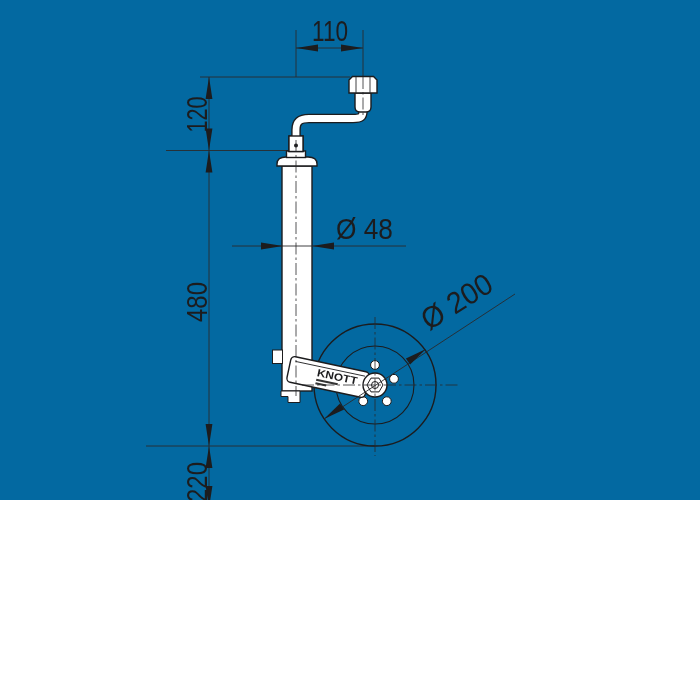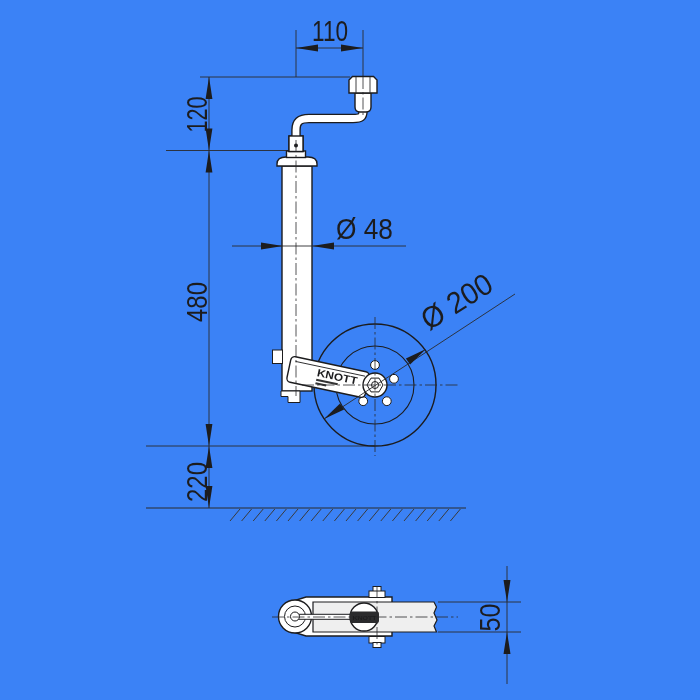--- a/index.html
+++ b/index.html
@@ -1,16 +1,16 @@
 <!DOCTYPE html>
 <html><head>
 <meta charset="utf-8">
 <style>
   html,body{margin:0;padding:0;background:#ffffff;}
-  .stage{position:relative;width:700px;height:700px;background:#3b82f6;overflow:hidden;}
+  .stage{position:relative;width:700px;height:500px;background:#0369a1;overflow:hidden;}
   svg{display:block;}
   text{font-family:"Liberation Sans","DejaVu Sans",sans-serif;fill:#1c1c1e;}
   .obj{fill:#ffffff;stroke:#1c1c1e;stroke-width:1.4;}
   .objthin{fill:#ffffff;stroke:#1c1c1e;stroke-width:1;}
   .nofill{fill:none;stroke:#1c1c1e;stroke-width:1.4;}
   .dim{stroke:#2a2a2c;stroke-width:0.9;fill:none;}
   .cl{stroke:#2a2a2c;stroke-width:0.8;fill:none;stroke-dasharray:12 3 2.5 3;}
   .arrow{fill:#1c1c1e;stroke:none;}
   .hatch{stroke:#3a3a3c;stroke-width:1;}
   .dimtext{font-size:29px;}

